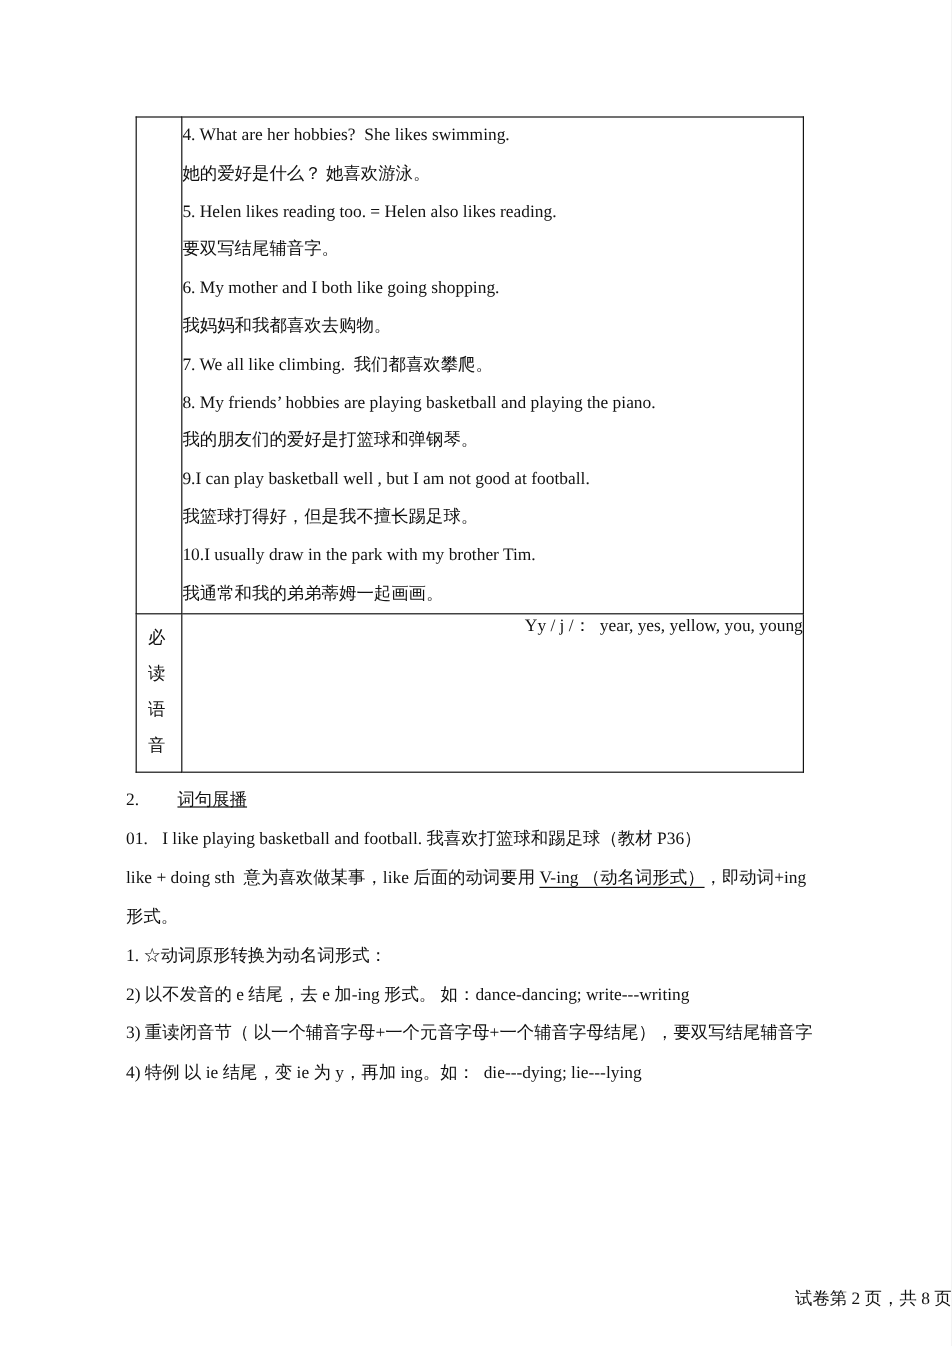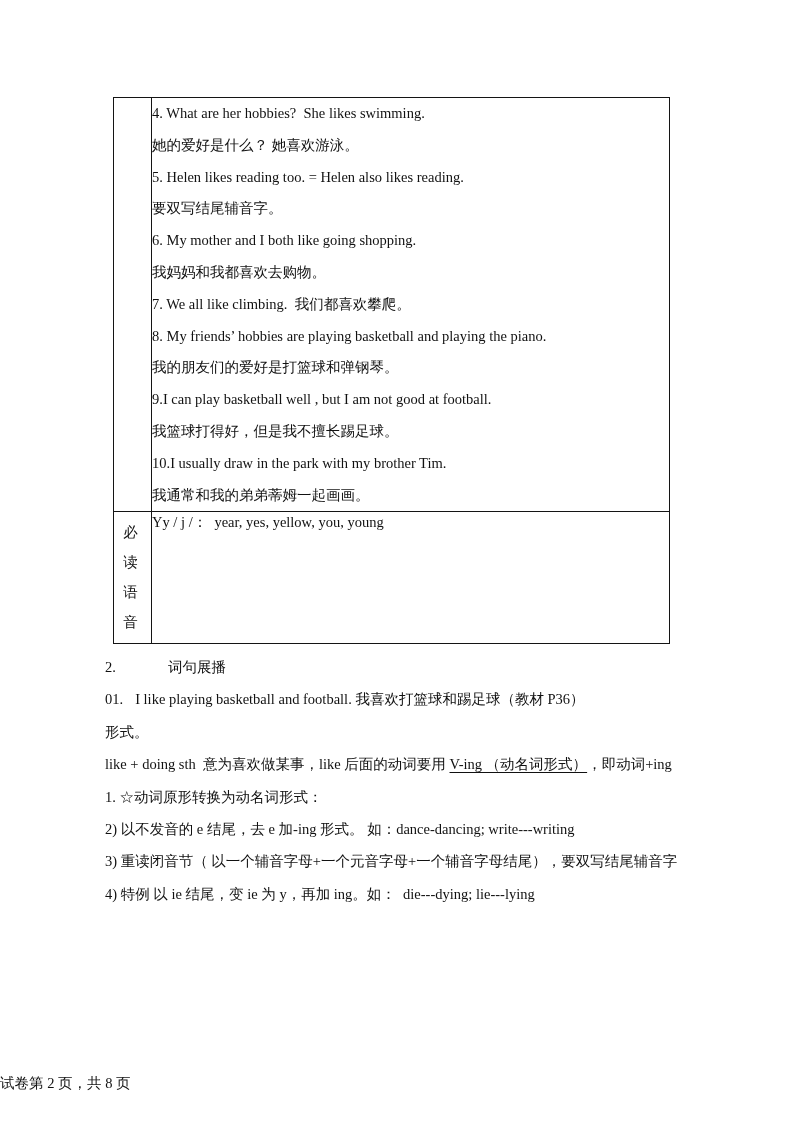--- a/index.html
+++ b/index.html
@@ -29,34 +29,34 @@
   .sentences-cell{padding:1px 8px 0 9px;height:413px;}
   .sentence-line{line-height:31.8px;white-space:pre-wrap;}
   .phonics-row td{height:131px;}
   .phonics-label-cell{vertical-align:top;}
   .phonics-label{
     display:flex;flex-direction:column;align-items:center;
     padding-top:5px;padding-right:4px;
   }
   .phonics-label span{line-height:30px;}
   .phonics-cell{vertical-align:middle;padding-left:9px;}
-  .phonics-line{line-height:20px;white-space:pre-wrap;}
+  .phonics-line{line-height:20px;white-space:pre-wrap;text-align:right;}
   
   .body-text{
     position:absolute;left:105px;top:648px;width:625px;
     padding-top:3px;
   }
   .line{line-height:32.4px;white-space:pre-wrap;}
-  .gap-lg{margin-left:52px;}
+  .gap-lg{margin-left:32px;text-decoration:underline;}
   .gap-sm{margin-left:12px;}
   .u{text-decoration:underline;text-underline-offset:3px;}
   
   .footer{
     position:absolute;left:0;top:1073px;width:100%;
-    text-align:left;line-height:20px;
+    text-align:right;line-height:20px;
   }
 </style>
 </head>
 <body>
 
 <div class="page">
 
   <table class="vocab-table">
     <tbody>
         <tr>
@@ -89,22 +89,22 @@
       <td class="phonics-cell">
         <div class="phonics-line">Yy / j /：  year, yes, yellow, you, young</div>
       </td>
     </tr>
   </tbody>
     </table>
 
   <div class="body-text">
     <div class="line"><span>2.</span><span class="gap-lg">词句展播</span></div>
     <div class="line"><span>01.</span><span class="gap-sm">I like playing basketball and football. 我喜欢打篮球和踢足球（教材 P36）</span></div>
+    <div class="line"><span>like + doing sth  意为喜欢做某事，like 后面的动词要用 </span><span class="u">V-ing （动名词形式）</span><span>，即动词+ing</span></div>
     <div class="line">形式。</div>
-    <div class="line"><span>like + doing sth  意为喜欢做某事，like 后面的动词要用 </span><span class="u">V-ing （动名词形式）</span><span>，即动词+ing</span></div>
     <div class="line">1. ☆动词原形转换为动名词形式：</div>
     <div class="line">2) 以不发音的 e 结尾，去 e 加-ing 形式。 如：dance-dancing; write---writing</div>
     <div class="line">3) 重读闭音节（ 以一个辅音字母+一个元音字母+一个辅音字母结尾），要双写结尾辅音字</div>
     <div class="line">4) 特例 以 ie 结尾，变 ie 为 y，再加 ing。如：  die---dying; lie---lying</div>
   </div>
 
   <div class="footer">试卷第 2 页，共 8 页</div>
 
 </div>
 

